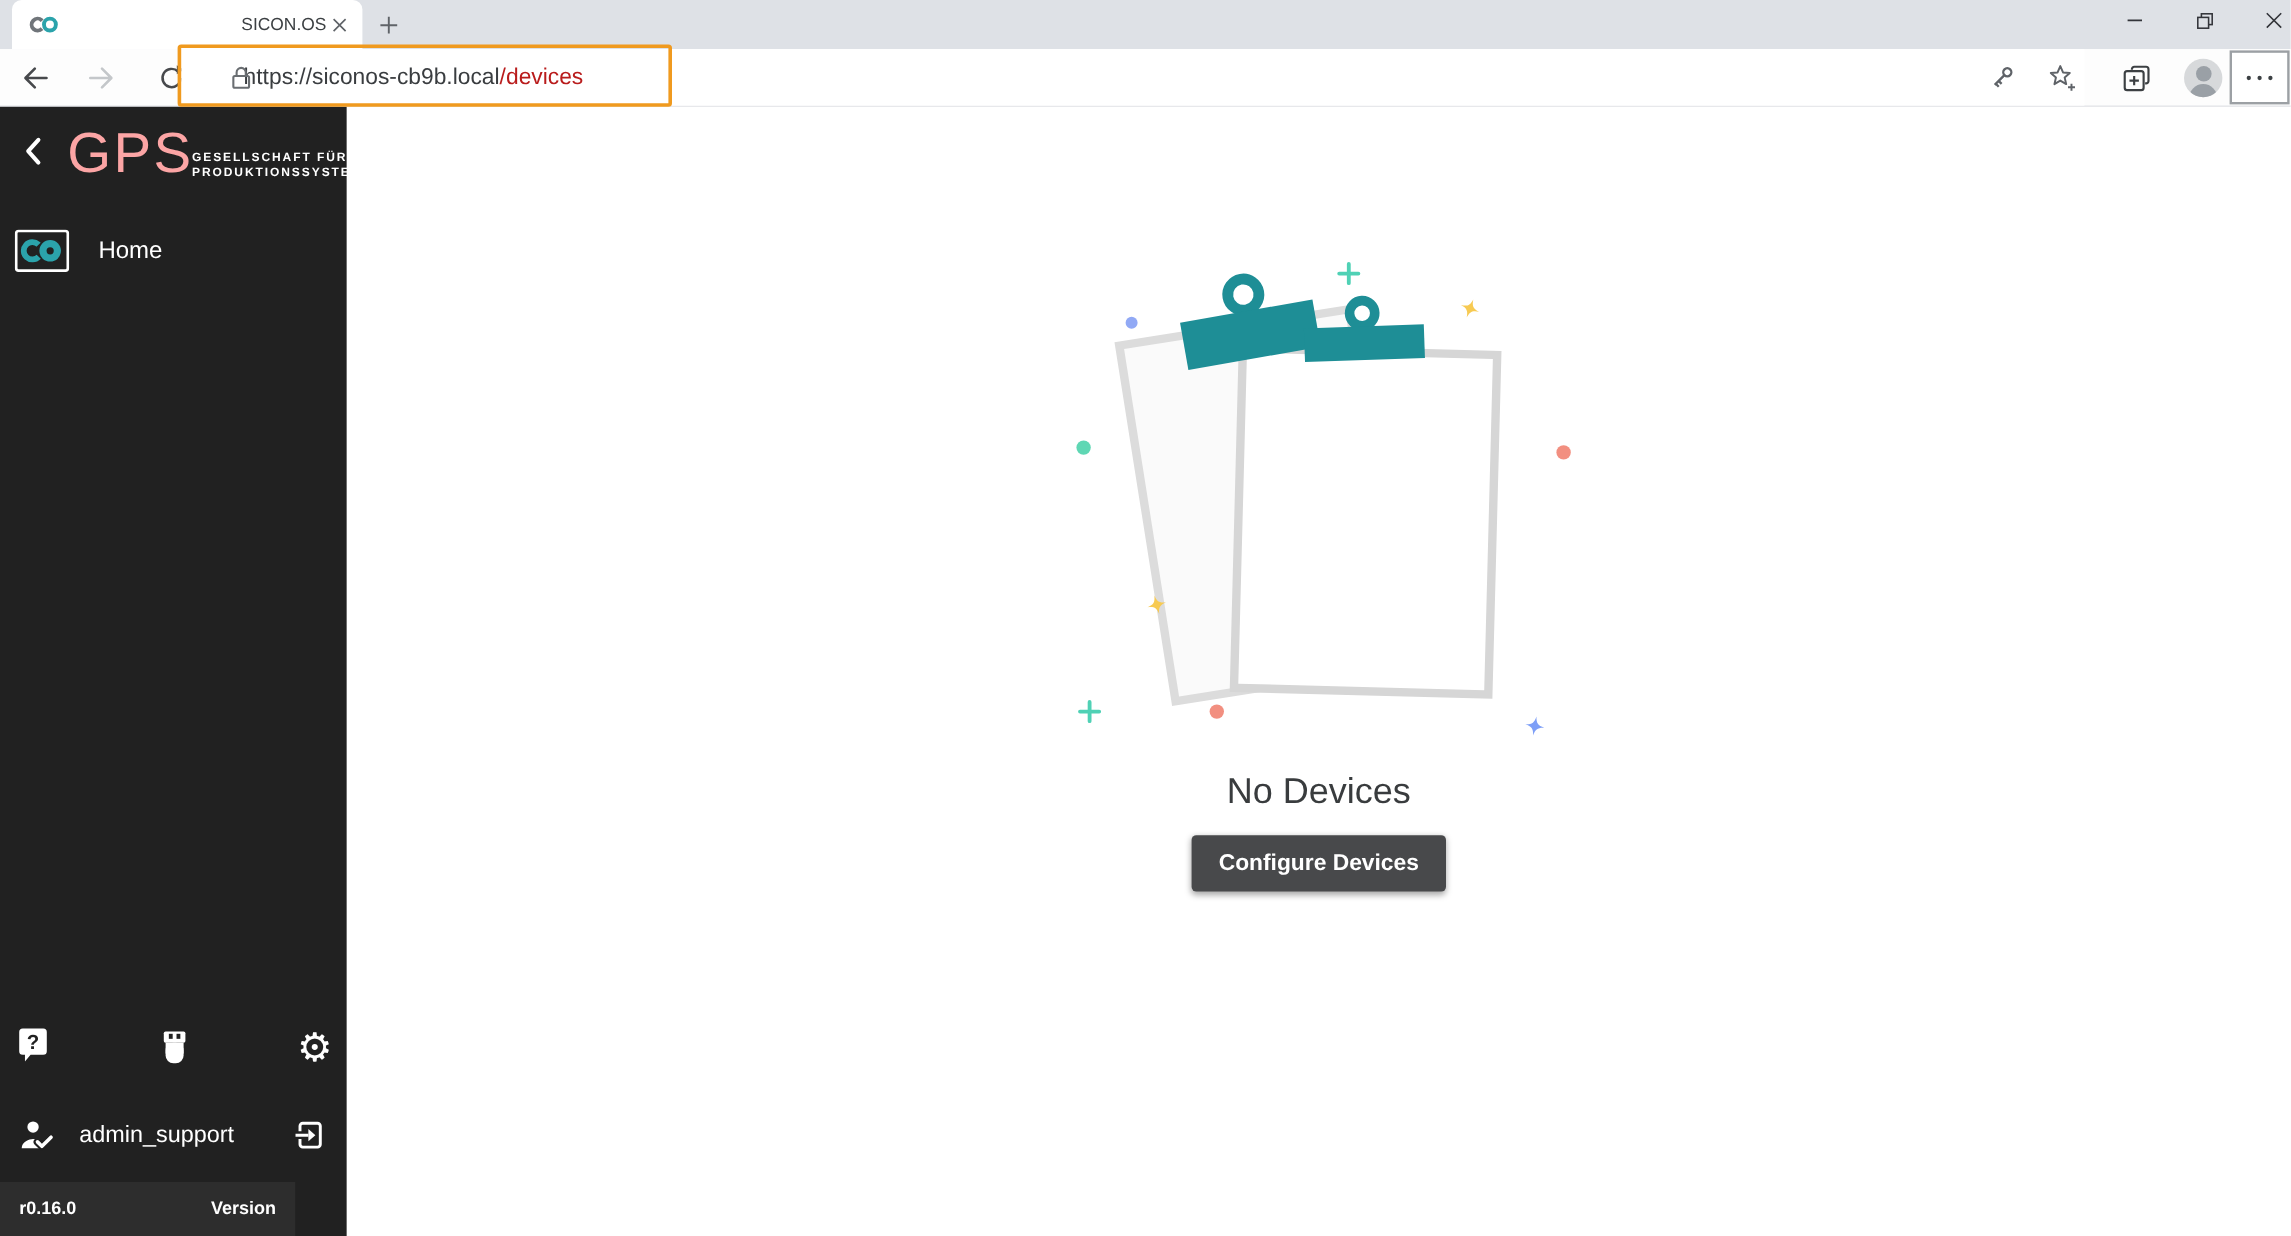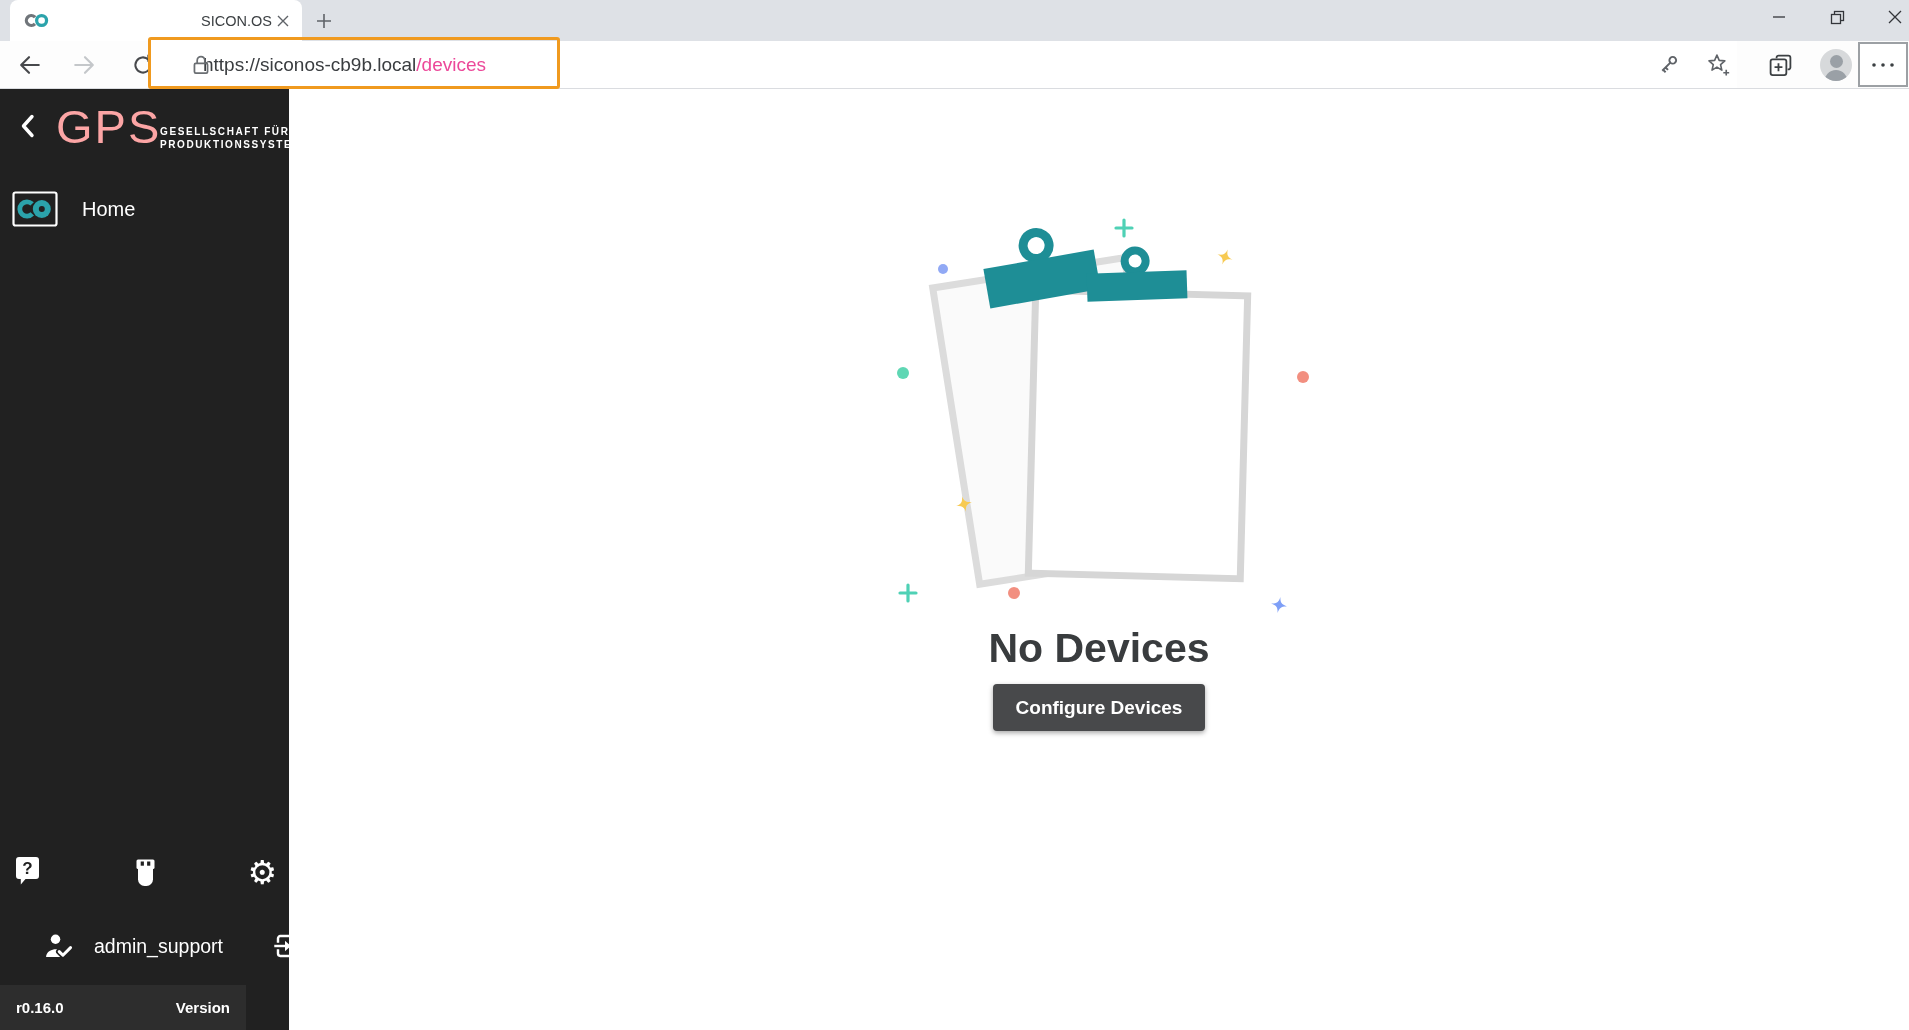--- a/index.html
+++ b/index.html
@@ -20,21 +20,21 @@
   .win-min{left:1764px;} .win-restore{left:1822px;} .win-close{left:1880px;}
   .toolbar{position:absolute;left:0;top:41px;right:0;height:47px;background:#fdfdfd;
            border-bottom:1px solid #dadce0;}
   .navbtn{position:absolute;top:9px;width:30px;height:30px;}
   .btn-back{left:14px;} .btn-fwd{left:70px;} .btn-reload{left:128px;}
   .addr-highlight{position:absolute;left:148px;top:-4px;width:406px;height:46px;
                   border:3px solid #f09a1f;border-radius:3px;pointer-events:none;z-index:5;}
   .addressbar{position:absolute;left:151px;top:0;width:1586px;height:47px;background:#fff;
               display:flex;align-items:center;padding-left:38px;box-sizing:border-box;}
   .urltext{font-size:19px;margin-left:14px;white-space:nowrap;}
-  .url-domain{color:#3a3d40;} .url-path{color:#ec4899;}
+  .url-domain{color:#3a3d40;} .url-path{color:#b91c1c;}
   .lockwrap{position:absolute;left:189px;top:12px;width:24px;height:24px;}
   .tb-right{position:absolute;top:9px;width:30px;height:30px;}
   .btn-key{left:1653px;} .btn-star{left:1703px;} .btn-collections{left:1765px;}
   .btn-avatar{left:1819px;top:7px;width:34px;height:34px;}
   .avatar{width:32px;height:32px;border-radius:50%;background:#d7d9db;overflow:hidden;position:relative;}
   .avatar .head{position:absolute;left:9.5px;top:6px;width:13px;height:13px;border-radius:50%;background:#9aa0a6;}
   .avatar .torso{position:absolute;left:4px;top:21px;width:24px;height:16px;border-radius:50% 50% 0 0/80% 80% 0 0;background:#9aa0a6;}
   .btn-dots{left:1858px;top:1px;width:50px;height:45px;border:2px solid #9ca0a4;background:#fff;box-sizing:border-box;}
   
   .sidebar{position:absolute;left:0;top:89px;width:289px;bottom:0;background:#212121;color:#fff;}
@@ -43,29 +43,29 @@
            letter-spacing:2px;color:#fca5a5;line-height:47px;}
   .sb-sub{position:absolute;left:160px;top:36px;font-size:10px;font-weight:bold;
           letter-spacing:1.6px;line-height:13px;color:#fff;white-space:nowrap;}
   .sb-item{position:absolute;left:0;top:100px;width:259px;height:40px;display:flex;
            align-items:center;cursor:pointer;}
   .sb-item .co-box{margin-left:12px;}
   .sb-item-label{margin-left:24px;font-size:20px;font-weight:500;color:#fff;}
   .sb-tools{position:absolute;left:0;bottom:138px;width:289px;height:40px;display:flex;
             align-items:center;justify-content:space-between;padding:0 12px;box-sizing:border-box;}
   .gear-glyph{font-family:"DejaVu Sans",sans-serif;font-size:33px;color:#fff;line-height:33px;}
-  .sb-user{position:absolute;left:0;bottom:57px;width:289px;height:54px;display:flex;align-items:center;margin-left:28px;}
+  .sb-user{position:absolute;left:0;bottom:57px;width:289px;height:54px;display:flex;align-items:center;}
   .sb-user-name{margin-left:20px;font-size:19.5px;color:#fff;flex:1;}
   .sb-version{position:absolute;left:0;bottom:0;width:246px;height:45px;background:#2d2d2d;
               display:flex;align-items:center;justify-content:space-between;
               padding:0 16px;box-sizing:border-box;font-size:15px;font-weight:bold;color:#fff;}
   
   .main{position:absolute;left:289px;top:89px;right:0;bottom:0;background:#fff;}
   .empty{position:absolute;left:0;right:0;top:112px;display:flex;flex-direction:column;align-items:center;}
-  .empty-title{font-size:41px;line-height:38px;font-weight:bold;color:#393c3e;margin:8px 0 0;}
+  .empty-title{font-size:30px;line-height:38px;font-weight:normal;color:#393c3e;margin:20px 0 0;}
   .cta{margin-top:17px;height:47px;padding:0 23px;background:#48494b;color:#fff;border:none;
        border-radius:4px;font-size:19px;font-weight:bold;font-family:inherit;cursor:pointer;
        box-shadow:0 2px 5px rgba(0,0,0,.35);}
 </style>
 </head>
 <body>
 
 <div class="tabstrip">
   <div class="tab">
     <svg width="26" height="17" viewBox="0 0 36 24">

